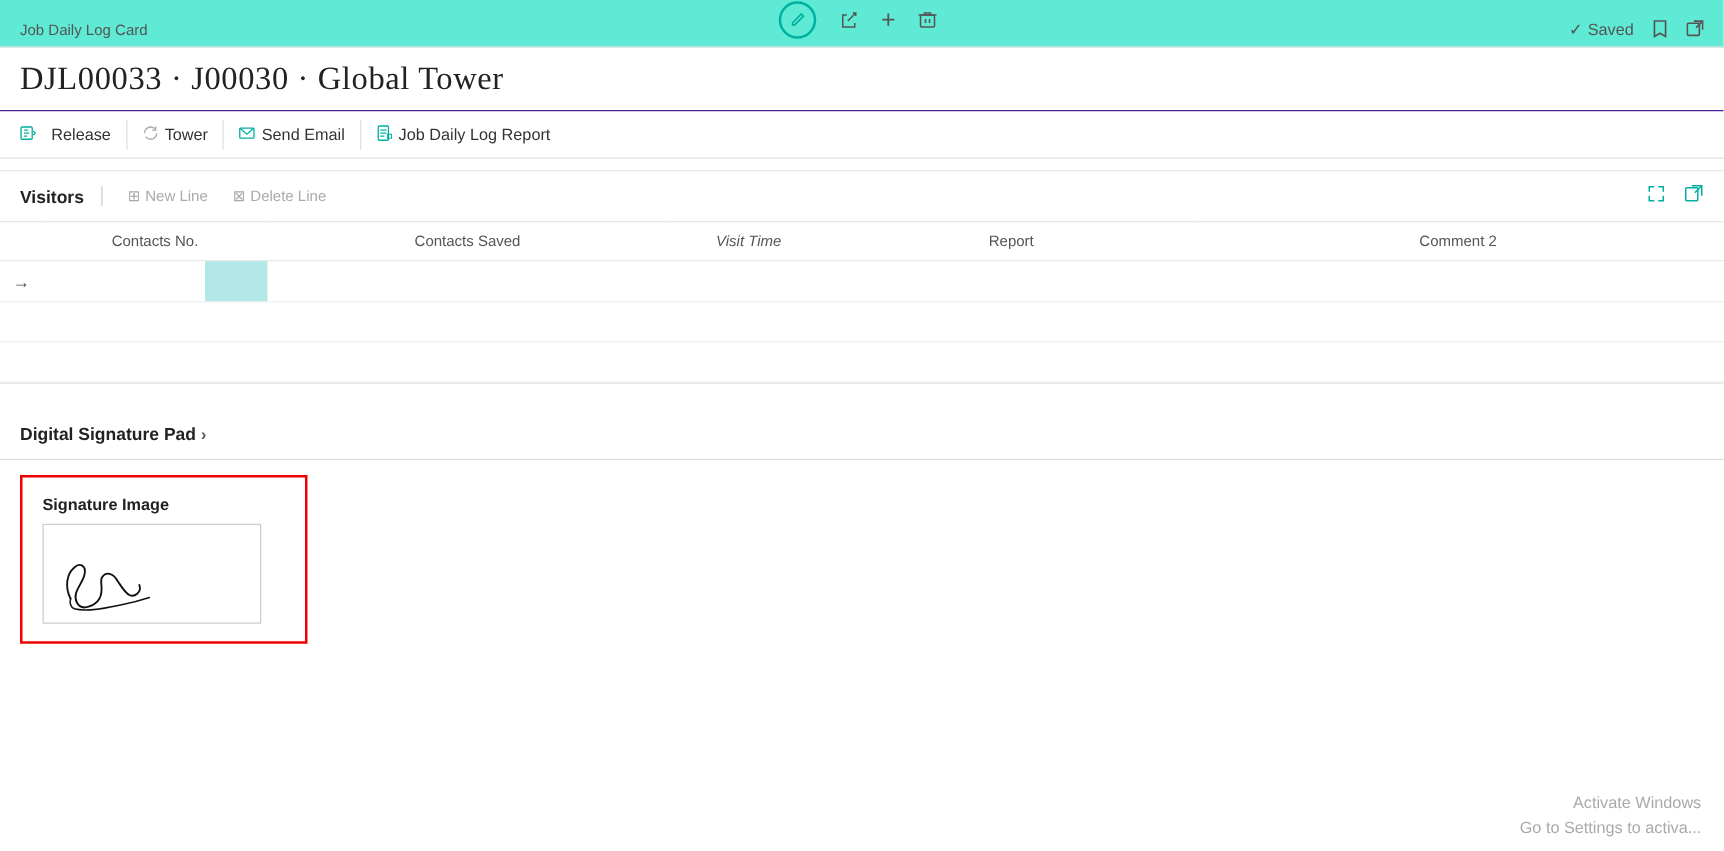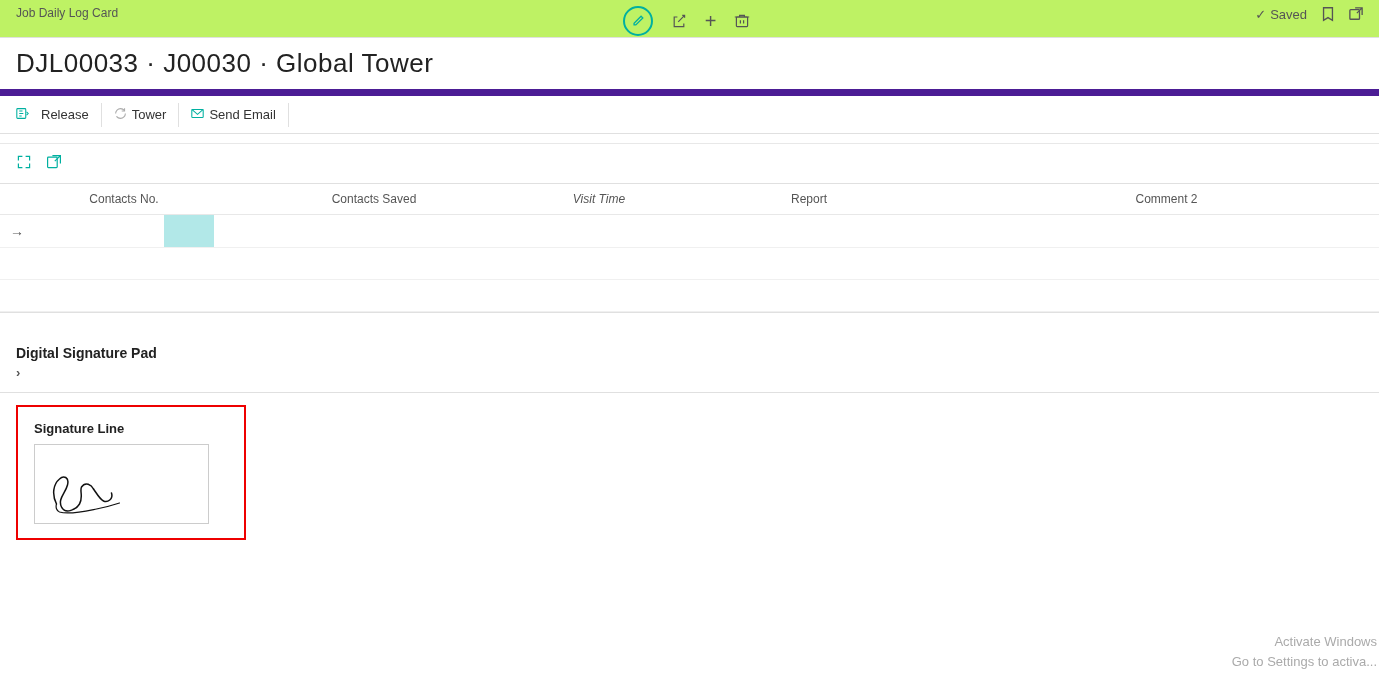--- a/index.html
+++ b/index.html
@@ -1,25 +1,25 @@
 <!DOCTYPE html>
 <html><head>
   <meta charset="utf-8">
   <style>
     * { box-sizing: border-box; margin: 0; padding: 0; }
     body { font-family: 'Segoe UI', Arial, sans-serif; font-size: 13px; background: #fff; color: #333; width: 1379px; height: 681px; overflow: hidden; }
 
     
     .header-bar {
       display: flex;
-      align-items: flex-start;
+      align-items: flex-end;
       justify-content: space-between;
       padding: 6px 16px;
       border-bottom: 1px solid #e0e0e0;
-      background: #bef264;
+      background: #5eead4;
       height: 38px;
     }
     .header-title {
       font-size: 12px;
       color: #555;
     }
     .header-icons {
       display: flex;
       align-items: center;
       gap: 18px;
@@ -57,21 +57,22 @@
     }
     .right-icons {
       display: flex;
       align-items: center;
       gap: 14px;
     }
 
     
     .title-section {
       padding: 10px 13px 10px 16px;
-      border-bottom: 7px solid #4c1d95;
+      border-bottom: 1px solid #4c1d95;
+      font-family: Liberation Serif, serif;
     }
     .record-title {
       font-size: 26px;
       font-weight: 300;
       color: #222;
       letter-spacing: 0.5px;
     }
 
     
     .action-bar {
@@ -190,24 +191,23 @@
     
     .digital-sig-section {
       padding: 12px 16px;
       border-bottom: 1px solid #e0e0e0;
     }
     .digital-sig-title {
       font-size: 14px;
       font-weight: 600;
       color: #222;
       display: flex;
-      align-items: flex-start;
+      align-items: flex-end;
       gap: 4px;
       cursor: pointer;
-      flex-direction: column;
     }
     .chevron-right {
       font-size: 13px;
       color: #555;
     }
 
     
     .sig-image-section {
       padding: 14px 16px;
       border: 2px solid #e00;
@@ -235,21 +235,21 @@
     
     .sig-svg {
       width: 100%;
       height: 100%;
     }
 
     
     .activate-windows {
       position: fixed;
       bottom: 10px;
-      right: 2px;
+      right: 18px;
       color: #aaa;
       font-size: 13px;
       text-align: right;
       line-height: 1.5;
     }
 
     
     .empty-row td { height: 32px; }
   </style>
 </head>
@@ -320,25 +320,48 @@
   </button>
   <button class="action-btn">
     <span class="btn-icon">
       <svg width="13" height="13" viewBox="0 0 16 16" fill="none" xmlns="http://www.w3.org/2000/svg">
         <rect x="1" y="3" width="14" height="10" rx="1" stroke="#00b0a0" stroke-width="1.3" fill="none"></rect>
         <path d="M1 3L8 9L15 3" stroke="#00b0a0" stroke-width="1.3" fill="none"></path>
       </svg>
     </span>
     <span>Send Email</span>
   </button>
+  <button class="action-btn" style="border-right: none;">
+    <span class="btn-icon">
+      <svg width="13" height="13" viewBox="0 0 16 16" fill="none" xmlns="http://www.w3.org/2000/svg">
+        <rect x="2" y="1" width="10" height="14" rx="1" stroke="#00b0a0" stroke-width="1.3" fill="none"></rect>
+        <path d="M4 5H10M4 8H10M4 11H8" stroke="#00b0a0" stroke-width="1.3" fill="none"></path>
+        <path d="M11 9H15V13H11V9Z" stroke="#00b0a0" stroke-width="1" fill="none"></path>
+      </svg>
+    </span>
+    <span>Job Daily Log Report</span>
+  </button>
 </div>
 
 <div style="height: 10px; border-bottom: 1px solid #e8e8e8;"></div>
 
 <div class="visitors-header">
+  <div class="visitors-left">
+    <span class="visitors-title">Visitors</span>
+    <div class="visitors-actions">
+      <button class="visitors-action-btn">
+        <span class="vbtn-icon">⊞</span>
+        <span>New Line</span>
+      </button>
+      <button class="visitors-action-btn">
+        <span class="vbtn-icon">⊠</span>
+        <span>Delete Line</span>
+      </button>
+    </div>
+  </div>
   <div class="visitors-right">
     <span class="visitors-right-icon">
       <svg width="16" height="16" viewBox="0 0 20 20" fill="none">
         <path d="M3 12V17H8M17 8V3H12M3 8V3H8M17 12V17H12" stroke="#00b0a0" stroke-width="1.5" fill="none"></path>
       </svg>
     </span>
     <span class="visitors-right-icon">
       <svg width="16" height="16" viewBox="0 0 20 20" fill="none">
         <rect x="2" y="4" width="12" height="13" rx="1" stroke="#00b0a0" stroke-width="1.5" fill="none"></rect>
         <path d="M8 2H18V12M18 2L11 9" stroke="#00b0a0" stroke-width="1.5" fill="none"></path>
@@ -400,21 +423,21 @@
 
 <div class="digital-sig-section">
   <div class="digital-sig-title">
     <span>Digital Signature Pad</span>
     <span class="chevron-right">›</span>
   </div>
 </div>
 
 <div style="padding: 12px 16px;">
   <div class="sig-image-section">
-    <div class="sig-image-label">Signature Line</div>
+    <div class="sig-image-label">Signature Image</div>
     <div class="sig-image-box">
 
       <svg class="sig-svg" viewBox="0 0 160 70" xmlns="http://www.w3.org/2000/svg">
 
         <path d="M 15 55 C 10 45, 12 35, 18 30 C 22 26, 28 28, 26 36 C 24 44, 16 50, 20 58 C 24 66, 35 60, 38 55 C 42 48, 38 42, 40 38 C 44 32, 50 36, 52 40" stroke="#111" stroke-width="1.5" fill="none" stroke-linecap="round"></path>
         <path d="M 52 40 C 55 44, 58 50, 62 52 C 66 54, 72 50, 70 44" stroke="#111" stroke-width="1.5" fill="none" stroke-linecap="round"></path>
         <path d="M 15 55 C 14 58, 15 62, 18 63 C 28 66, 45 62, 55 60 C 65 58, 72 56, 78 54" stroke="#111" stroke-width="1.2" fill="none" stroke-linecap="round"></path>
       </svg>
     </div>
   </div>

